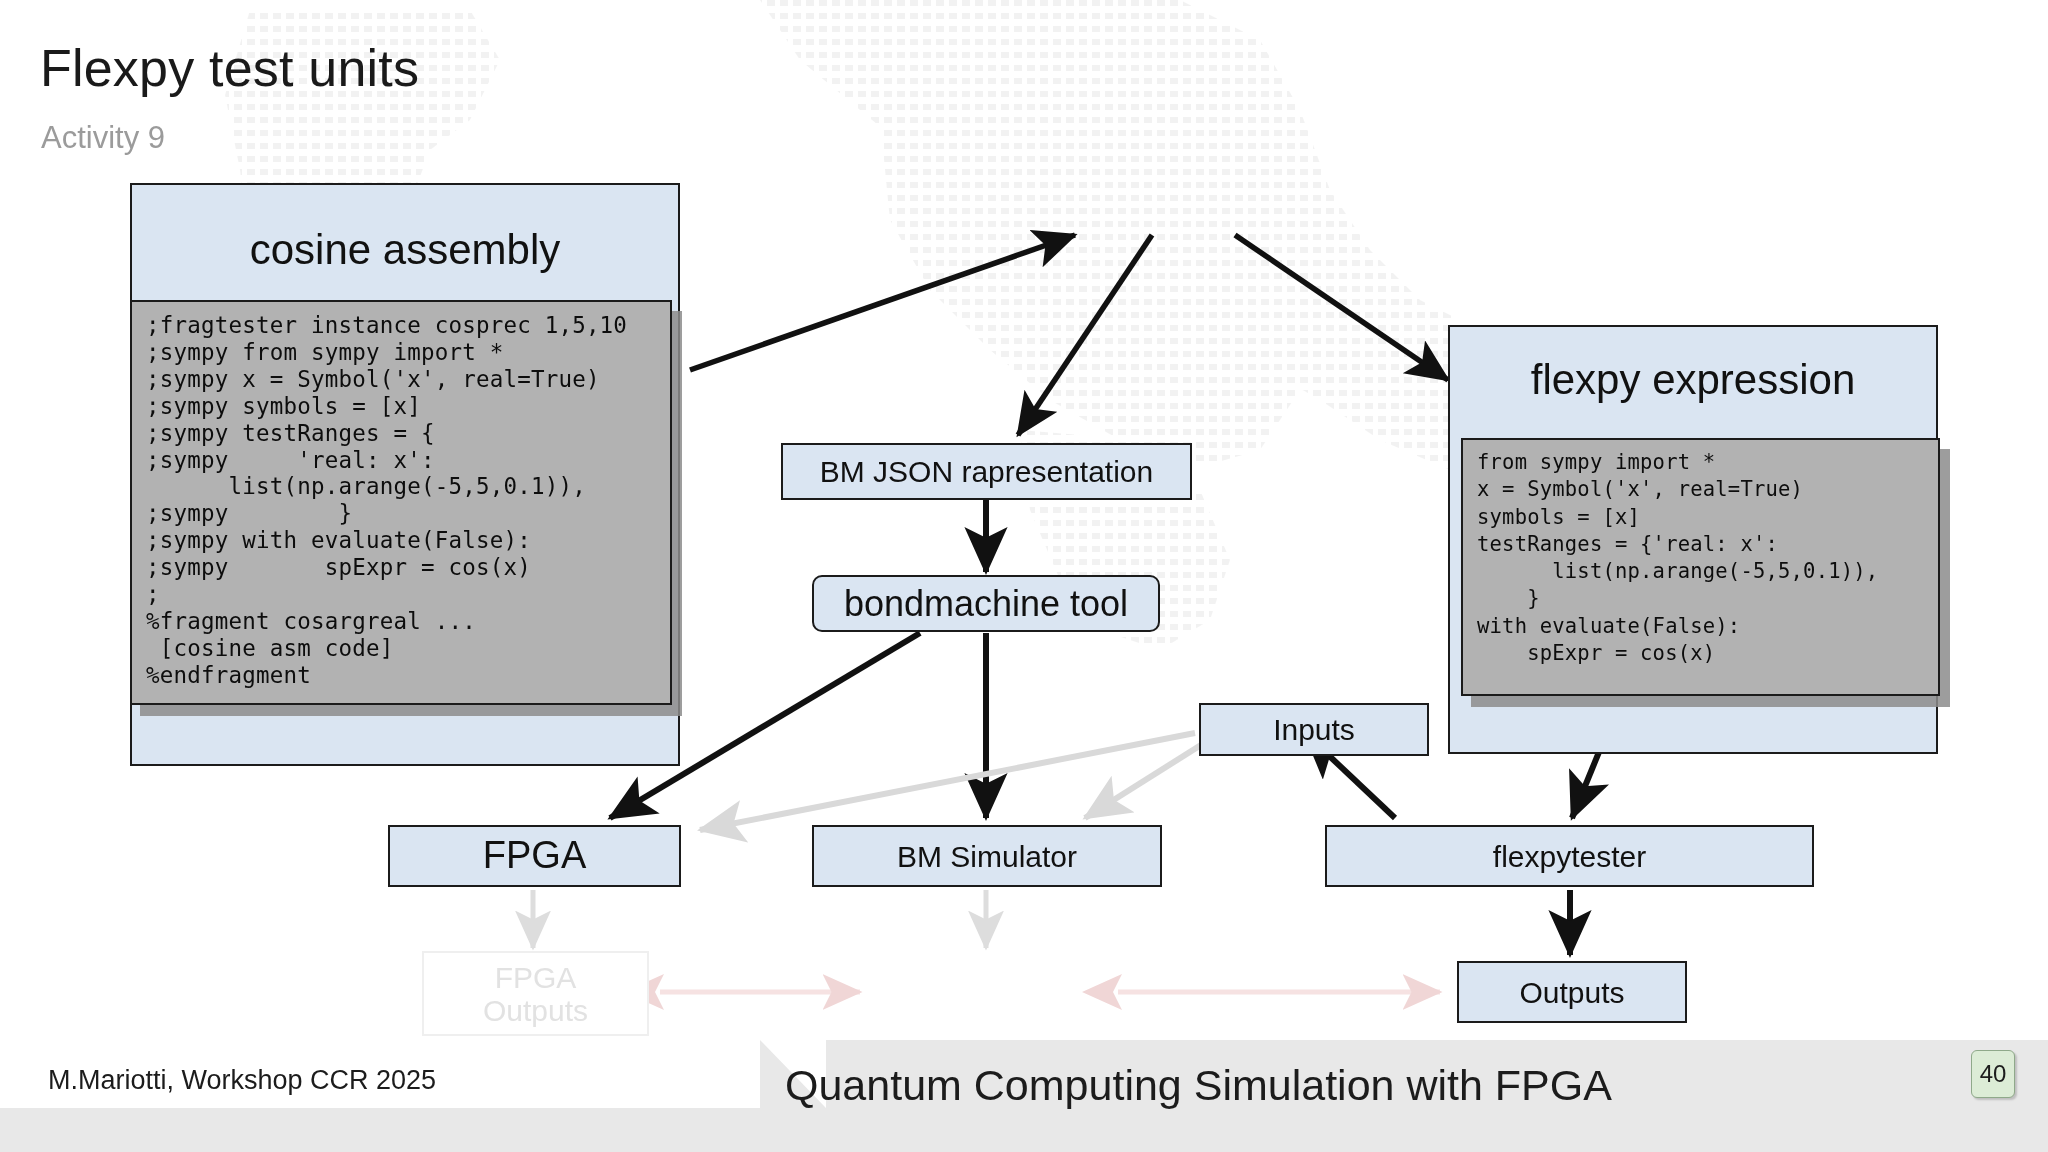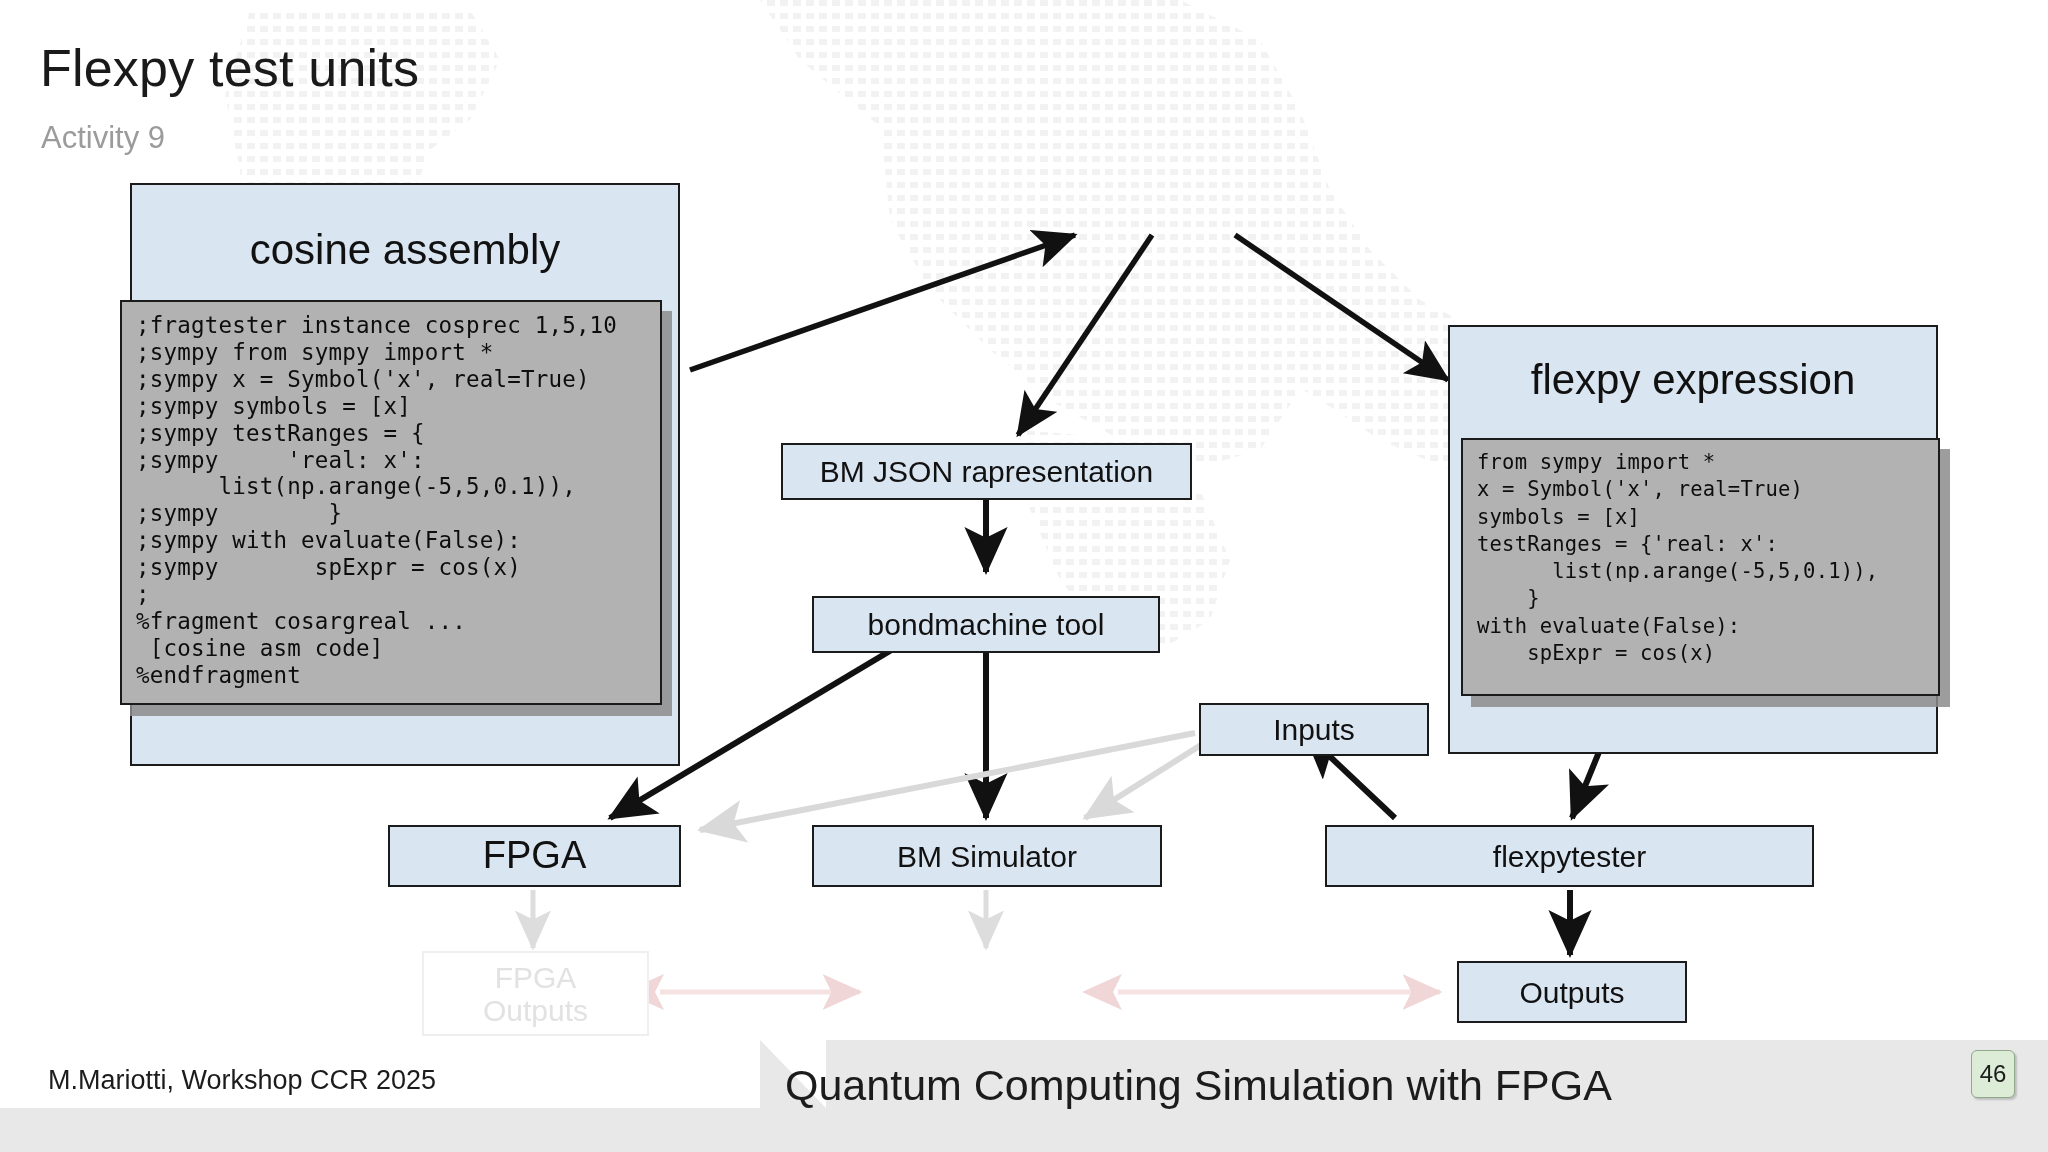--- a/index.html
+++ b/index.html
@@ -165,21 +165,21 @@
     <line x1="986" y1="890" x2="986" y2="948" stroke="#dddddd" stroke-width="5" marker-end="url(#ahGhost)"></line>
 
     <line x1="660" y1="992" x2="860" y2="992" stroke="#f6e2e2" stroke-width="5" marker-end="url(#ahPinkEnd)" marker-start="url(#ahPinkStart)"></line>
 
     <line x1="1118" y1="992" x2="1440" y2="992" stroke="#f6e2e2" stroke-width="5" marker-end="url(#ahPinkEnd)" marker-start="url(#ahPinkStart)"></line>
   </svg>
 
   <div class="card" style="left:130px;top:183px;width:550px;height:583px;">
     <div class="card-title" style="position:absolute;left:0;top:44px;font-size:42px;">cosine assembly</div>
   </div>
-  <div class="codebox" style="left:120px;top:300px;width:542px;height:405px;padding:10px 0 0 14px;font-size:22.5px;line-height:26.9px;letter-spacing:.2px;">;fragtester instance cosprec 1,5,10
+  <div class="codebox" style="left:130px;top:300px;width:542px;height:405px;padding:10px 0 0 14px;font-size:22.5px;line-height:26.9px;letter-spacing:.2px;">;fragtester instance cosprec 1,5,10
 ;sympy from sympy import *
 ;sympy x = Symbol('x', real=True)
 ;sympy symbols = [x]
 ;sympy testRanges = {
 ;sympy     'real: x':
       list(np.arange(-5,5,0.1)),
 ;sympy        }
 ;sympy with evaluate(False):
 ;sympy       spExpr = cos(x)
 ;
@@ -197,21 +197,21 @@
       list(np.arange(-5,5,0.1)),
     }
 with evaluate(False):
     spExpr = cos(x)</div>
 
 
   <div class="node" style="left:781px;top:443px;width:411px;height:57px;font-size:30px;">
     <span>BM JSON rapresentation</span>
   </div>
 
-  <div class="node" style="left:812px;top:596px;width:348px;height:57px;font-size:30px;">
+  <div class="node" style="left:812px;top:575px;width:348px;height:57px;font-size:36px;border-radius:10px;">
     <span>bondmachine tool</span>
   </div>
 
   <div class="node" style="left:1199px;top:703px;width:230px;height:53px;font-size:30px;">
     <span>Inputs</span>
   </div>
 
   <div class="node" style="left:388px;top:825px;width:293px;height:62px;font-size:38px;">
     <span>FPGA</span>
   </div>
@@ -232,16 +232,16 @@
 
   <div class="node" style="left:1457px;top:961px;width:230px;height:62px;font-size:30px;">
     <span>Outputs</span>
   </div>
 
   <div class="footer-band"></div>
   <div class="footer-white"></div>
   <div class="footer-left">M.Mariotti, Workshop CCR 2025</div>
   <div class="footer-center">Quantum Computing Simulation with FPGA</div>
   <div class="page-badge">
-    <span>46</span>
+    <span>40</span>
   </div>
 
 </div>
 
 </body></html>

